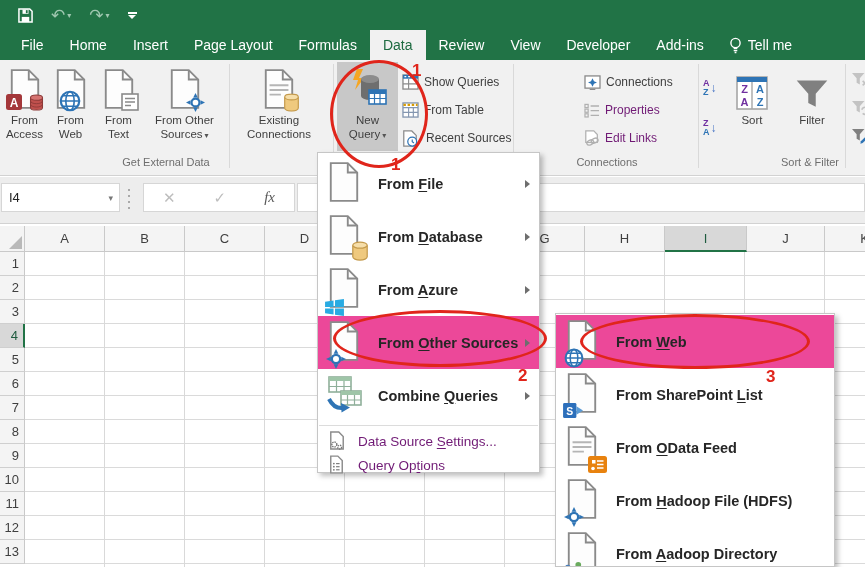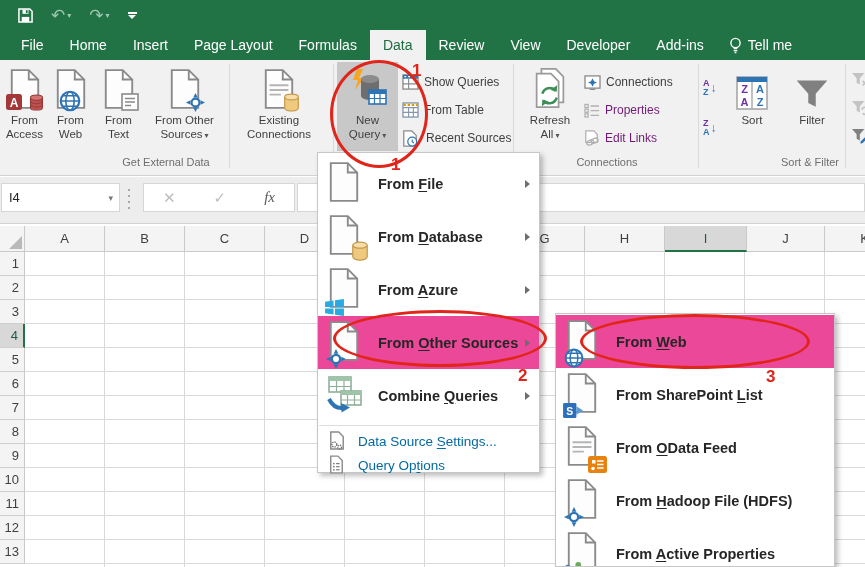--- a/index.html
+++ b/index.html
@@ -58,21 +58,21 @@
   .main-menu { left:317px; top:152px; width:223px; height:321px; padding-top:4px; }
   .sub-menu { left:555px; top:313px; width:280px; height:254px; overflow:hidden; padding-top:1px; }
   .mitem { height:53px; display:flex; align-items:center; padding-left:9px; cursor:pointer; }
   .mitem .mico { width:38px; height:46px; position:relative; flex:none; }
   .mitem .mlabel { font-size:14.5px; font-weight:bold; color:#262626; margin-left:13px; white-space:nowrap; }
   .mitem .marrow { margin-left:auto; margin-right:9px; width:0; height:0; border-left:5px solid #6E6E6E; border-top:4px solid transparent; border-bottom:4px solid transparent; }
   .mitem.hl { background:#ec4899;align-items:center; }
   .msep { border-top:1px solid #DCDCDC; margin:3px 1px; }
   .msmall { height:24px; display:flex; align-items:center; padding-left:11px; cursor:pointer; }
   .msmall .sico { width:18px; height:20px; position:relative; flex:none; }
-  .msmall .mlabel2 { font-size:13.5px; color:#0369a1; margin-left:11px; white-space:nowrap; }
+  .msmall .mlabel2 { font-size:13.5px; color:#701a75; margin-left:11px; white-space:nowrap; }
   .accel { text-decoration:underline; text-underline-offset:2px; }
   .badge { position:absolute; }
 
   
   .ann { z-index:50; pointer-events:none; }
   .ann-ellipse { border:3px solid #E0251B; border-radius:50%; background:transparent; }
   .ann-num { color:#E0251B; font-weight:bold; font-size:17px; line-height:1; }
 
   .sortAZ { display:flex; align-items:center; gap:1px; }
   .sortAZ .letters { display:flex; flex-direction:column; font-size:9px; font-weight:bold; line-height:1.05; }
@@ -282,35 +282,20 @@
       <svg width="16" height="17" viewBox="0 0 18 19">
           <path d="M2 1 H11 L16 6 V18 H2 Z" fill="#fff" stroke="#8A8A8A" stroke-width="1.4"></path>
           <circle cx="11.5" cy="13" r="5" fill="#fff" stroke="#2E74B5" stroke-width="1.4"></circle>
           <path d="M11.5 10.5 V13 L13.5 14.5" stroke="#2E74B5" stroke-width="1.3" fill="none"></path>
         </svg>
       <span>Recent Sources</span>
     </div>
 
     <div class="vsep" style="left:513px;"></div>
 
-    <div class="rbig" style="left:520px; width:60px;">
-      <div class="ric">
-        <span style="position:relative; width:36px; height:42px; display:inline-block;">
-          <svg width="36" height="42" viewBox="0 0 36 44">
-            <path d="M9 1 H24 L32 9 V36 H9 Z" fill="#fff" stroke="#9A9A9A" stroke-width="1.8"></path>
-            <path d="M4 6 H19 L27 14 V41 H4 Z" fill="#fff" stroke="#9A9A9A" stroke-width="1.8"></path>
-            <path d="M10 27 a8 8 0 0 1 14 -3" fill="none" stroke="#3E8E57" stroke-width="2.6"></path>
-            <path d="M25.5 18 l-0.5 7 l-6.5 -2 Z" fill="#3E8E57"></path>
-            <path d="M25 31 a8 8 0 0 1 -14 3" fill="none" stroke="#3E8E57" stroke-width="2.6"></path>
-            <path d="M9.5 40 l0.5 -7 l6.5 2 Z" fill="#3E8E57"></path>
-          </svg>
-        </span>
-      </div>
-      <div><span>Refresh</span><br><span>All</span><span class="caret">▾</span></div>
-    </div>
 
     <div class="rsmall" style="left:584px; top:10px;">
       <svg width="17" height="15" viewBox="0 0 18 16">
           <rect x="1" y="1" width="16" height="13" fill="#fff" stroke="#8A8A8A" stroke-width="1.4"></rect>
           <path d="M9 3.5 l1.6 3.2 3.2 1.3 -3.2 1.3 -1.6 3.2 -1.6 -3.2 -3.2 -1.3 3.2 -1.3 Z" fill="#2E74B5"></path>
           <path d="M6 15.5 h6" stroke="#8A8A8A" stroke-width="1.4"></path>
         </svg>
       <span>Connections</span>
     </div>
     <div class="rsmall disabled" style="left:584px; top:38px;">
@@ -607,21 +592,21 @@
           </svg>
         <svg class="badge" style="left:-2px; bottom:-3px;" width="22" height="19" viewBox="0 0 23 20">
           <circle cx="16" cy="4" r="3" fill="#6AAB5E"></circle>
             <path d="M11.5 11.5 a4.5 4 0 0 1 9 0 Z" fill="#6AAB5E"></path>
           <circle cx="5" cy="7" r="3" fill="#4A7EBB"></circle>
             <path d="M0.5 14.5 a4.5 4 0 0 1 9 0 Z" fill="#4A7EBB"></path>
           <circle cx="12" cy="11" r="3.4" fill="#3C6EA5"></circle>
             <path d="M6.8 19.5 a5.2 4.6 0 0 1 10.4 0 Z" fill="#3C6EA5"></path>
         </svg>
       </span>
-      <span class="mlabel"><span>From </span><span class="accel">A</span><span>ctive Properties</span></span>
+      <span class="mlabel"><span>From </span><span class="accel">A</span><span>adoop Directory</span></span>
     </div>
   </div>
 
   <div class="abs ann ann-ellipse" style="left:330px; top:60px; width:98px; height:108px;"></div>
   <div class="abs ann ann-num" style="left:412px; top:62px;">1</div>
   <div class="abs ann ann-num" style="left:391px; top:156px;">1</div>
   <div class="abs ann ann-ellipse" style="left:333px; top:310px; width:214px; height:57px;"></div>
   <div class="abs ann ann-num" style="left:518px; top:367px;">2</div>
   <div class="abs ann ann-ellipse" style="left:580px; top:314px; width:230px; height:55px;"></div>
   <div class="abs ann ann-num" style="left:766px; top:368px;">3</div>

